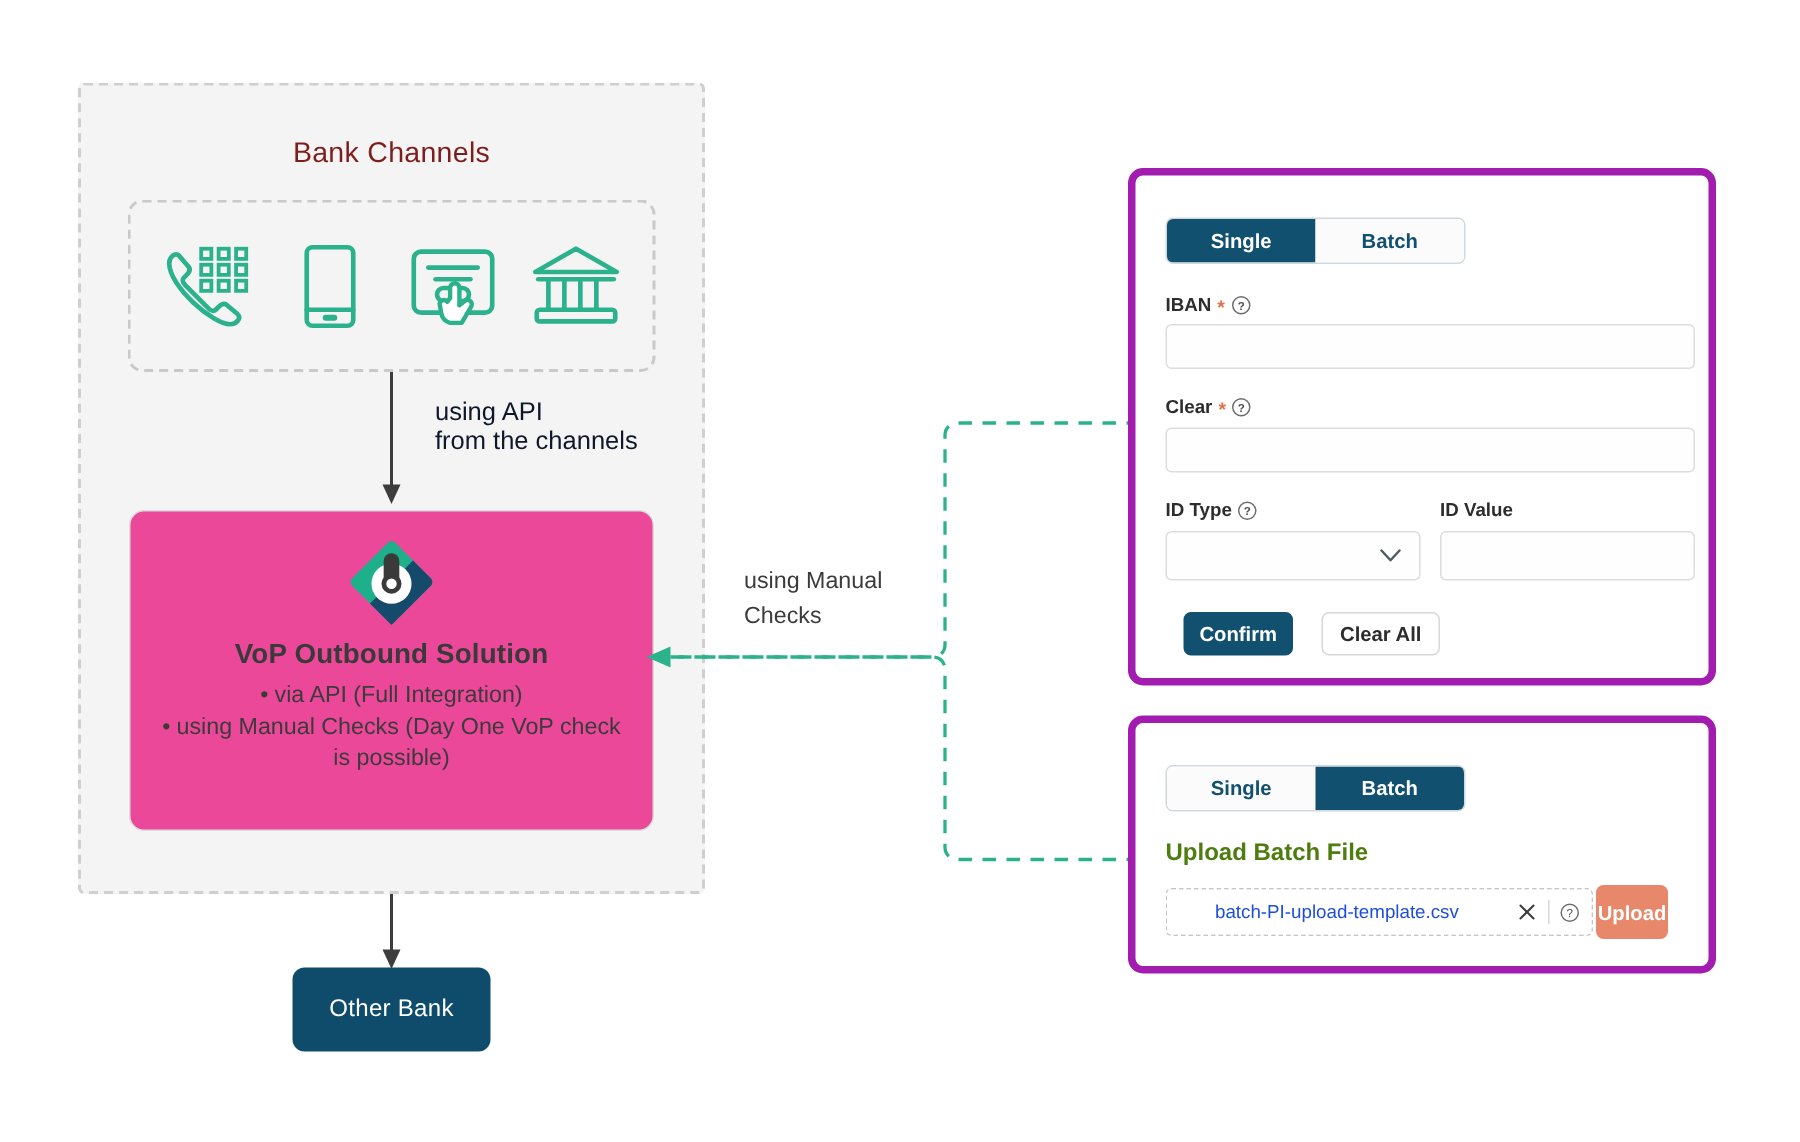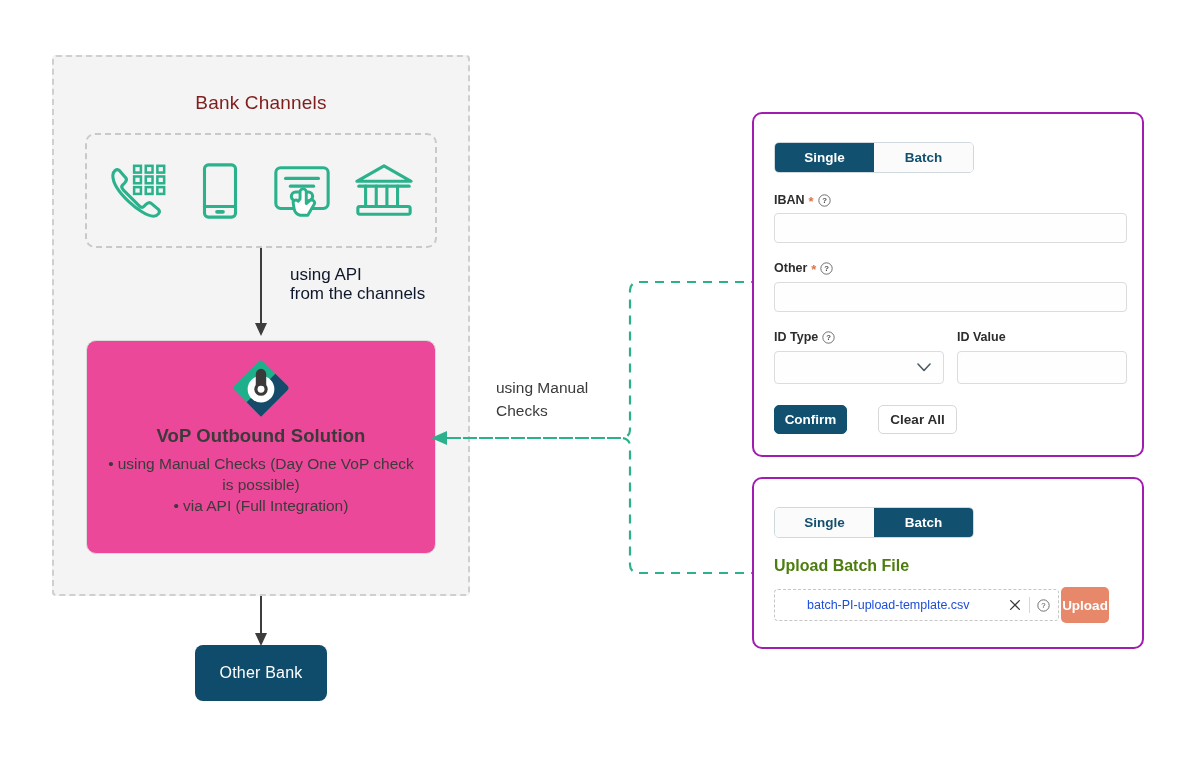--- a/index.html
+++ b/index.html
@@ -127,21 +127,21 @@
     font-size: 15.5px;
     line-height: 23px;
     color: #3b3b3b;
     white-space: pre-line;
   }
 
   
   .panel {
     position: absolute;
     background: #ffffff;
-    border: 2px solid #a21caf;
+    border: 5px solid #a21caf;
     border-radius: 10px;
     box-sizing: border-box;
   }
   #panel-single { left: 752px; top: 112px; width: 392px; height: 345px; }
   #panel-batch  { left: 752px; top: 477px; width: 392px; height: 172px; }
 
   .seg {
     position: absolute;
     left: 20px;
     top: 28px;
@@ -317,22 +317,22 @@
         <path d="M50 15 H79 a6 6 0 0 1 6 6 V85 H50 Z" fill="#154a6b"></path>
       </g>
       <circle cx="50" cy="52" r="23" fill="#ffffff"></circle>
       <path d="M38 52 a12 12 0 1 0 24 0 a12 12 0 1 0 -24 0 Z" fill="none" stroke="#3a3a3a" stroke-width="0"></path>
       <path d="M41 26 a9 9 0 0 1 18 0 L59 52 L41 52 Z" fill="#3a3a3a"></path>
       <circle cx="50" cy="52" r="11.5" fill="#3a3a3a"></circle>
       <circle cx="50" cy="52" r="6" fill="#ffffff"></circle>
     </svg>
     <div class="vop-title">VoP Outbound Solution</div>
     <div class="vop-bullets">
+      <div><span class="bullet-dot">•</span><span>via API (Full Integration)</span></div>
       <div><span class="bullet-dot">•</span><span>using Manual Checks (Day One VoP check is possible)</span></div>
-      <div><span class="bullet-dot">•</span><span>via API (Full Integration)</span></div>
     </div>
   </div>
 
   <svg class="arrow-v2" viewBox="0 0 32 52">
     <line x1="16" y1="0" x2="16" y2="40" stroke="#3d3d3d" stroke-width="2"></line>
     <polygon points="16,50 10,37 22,37" fill="#3d3d3d"></polygon>
   </svg>
 
   <div class="other-bank">Other Bank</div>
 
@@ -358,21 +358,21 @@
     <span>IBAN</span>
     <span class="req">*</span>
     <svg class="qmark" viewBox="0 0 16 16">
       <circle cx="8" cy="8" r="7" fill="none" stroke="#6c6c6c" stroke-width="1.2"></circle>
       <text x="8" y="11.6" font-size="9.5" fill="#4a4a4a" text-anchor="middle" font-family="Liberation Sans, sans-serif">?</text>
     </svg>
   </div>
   <input class="text-input" style="left: 20px; top: 99px; width: 353px; height: 30px;" placeholder="">
 
   <div class="field-label" style="left:20px; top:147px;">
-    <span>Other</span>
+    <span>Clear</span>
     <span class="req">*</span>
     <svg class="qmark" viewBox="0 0 16 16">
       <circle cx="8" cy="8" r="7" fill="none" stroke="#6c6c6c" stroke-width="1.2"></circle>
       <text x="8" y="11.6" font-size="9.5" fill="#4a4a4a" text-anchor="middle" font-family="Liberation Sans, sans-serif">?</text>
     </svg>
   </div>
   <input class="text-input" style="left: 20px; top: 168px; width: 353px; height: 30px;" placeholder="">
 
   <div class="field-label" style="left:20px; top:216px;">
     <span>ID Type</span>
@@ -385,21 +385,21 @@
     <svg class="select-chevron" viewBox="0 0 14 9">
       <polyline points="1,1 7,7.5 13,1" fill="none" stroke="#4e5b63" stroke-width="1.6" stroke-linecap="round" stroke-linejoin="round"></polyline>
     </svg>
   </div>
 
   <div class="field-label" style="left:203px; top:216px;">
     <span>ID Value</span>
   </div>
   <input class="text-input" style="left: 203px; top: 237px; width: 170px; height: 33px;" placeholder="">
 
-  <div class="btn btn-primary" style="left:20px; top:291px; width:73px; height:29px;">Confirm</div>
+  <div class="btn btn-primary" style="left:32px; top:291px; width:73px; height:29px;">Confirm</div>
   <div class="btn btn-secondary" style="left:102px; top:291px; width:79px; height:29px;">Clear All</div>
 </div>
 
 <div class="panel" id="panel-batch">
 
   <div class="seg">
     <div class="seg-btn inactive">Single</div>
     <div class="seg-btn active">Batch</div>
   </div>
 

